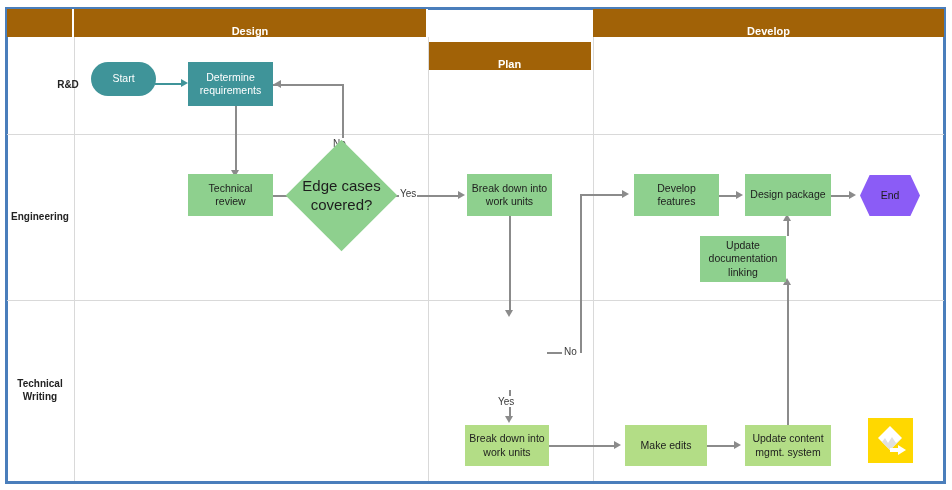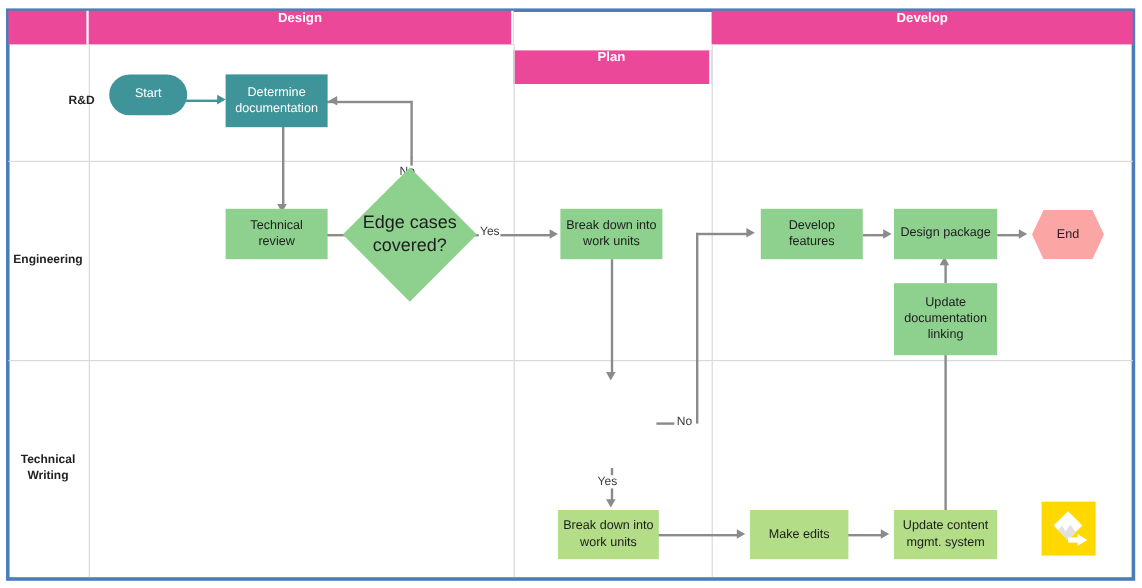--- a/index.html
+++ b/index.html
@@ -12,24 +12,24 @@
   }
   
   #frame{
     position:absolute;left:5px;top:7px;width:941px;height:477px;
     border:3px solid #4a7ebb;
     box-sizing:border-box;
     background:#ffffff;
   }
   .hdr-cell{
     position:absolute;top:9px;height:28px;
-    background:#ec4899;
+    background:#a16207;
     color:#ffffff;
     font-size:11px;font-weight:bold;
-    display:flex;align-items:flex-start;justify-content:center;
+    display:flex;align-items:flex-end;justify-content:center;
     border-right:2px solid #ffffff;
     box-sizing:border-box;
   }
   .hdr-cell.corner{border-right:2px solid #ffffff;}
   
   .lane-label{
     position:absolute;left:8px;width:64px;
     display:flex;align-items:center;justify-content:center;
     text-align:center;
     font-size:10px;font-weight:bold;color:#222;
@@ -45,21 +45,21 @@
     text-align:center;
     font-size:10.5px;line-height:1.25;
     box-sizing:border-box;
     padding:2px;
   }
   .node.teal{background:#3f9499;color:#ffffff;}
   .node.teal-oval{background:#3f9499;color:#ffffff;border-radius:22px;}
   .node.green{background:#8ed08e;color:#1d1d1d;}
   .node.green-light{background:#b3dd86;color:#1d1d1d;}
   .node.hex{
-    background:#fca5a5;color:#1d1d1d;
+    background:#8b5cf6;color:#1d1d1d;
     clip-path:polygon(16% 0,84% 0,100% 50%,84% 100%,16% 100%,0 50%);
   }
   .diamond{
     position:absolute;
   }
   .diamond .dshape{
     position:absolute;inset:0;
     background:#8ed08e;
     transform:rotate(45deg);
   }
@@ -181,21 +181,21 @@
 
   <div class="conn h" style="left:831px;top:195px;width:20px;"></div>
   <div class="arrow right" style="left:849px;top:191px;"></div>
 
   <div class="node teal-oval" style="left:91px;top:62px;width:65px;height:34px;white-space:pre-line;">
     <span style="white-space:pre-line;">Start</span>
   </div>
 
   <div class="node teal" style="left:188px;top:62px;width:85px;height:44px;">
     <span style="white-space:pre-line;">Determine
-documentation</span>
+requirements</span>
   </div>
 
   <div class="node green" style="left:188px;top:174px;width:85px;height:42px;">
     <span style="white-space:pre-line;">Technical
 review</span>
   </div>
 
   <div class="diamond" style="left:302px;top:156px;width:79px;height:79px;">
     <div class="dshape"></div>
     <div class="dtext" style="white-space:pre-line;">Edge cases
@@ -213,21 +213,21 @@
   </div>
 
   <div class="node green" style="left:745px;top:174px;width:86px;height:42px;">
     <span style="white-space:pre-line;">Design package</span>
   </div>
 
   <div class="node hex" style="left:860px;top:175px;width:60px;height:41px;">
     <span style="white-space:pre-line;">End</span>
   </div>
 
-  <div class="node green" style="left:745px;top:236px;width:86px;height:60px;">
+  <div class="node green" style="left:700px;top:236px;width:86px;height:46px;">
     <span style="white-space:pre-line;">Update
 documentation
 linking</span>
   </div>
 
 
   <div class="node green-light" style="left:465px;top:425px;width:84px;height:41px;">
     <span style="white-space:pre-line;">Break down into
 work units</span>
   </div>

